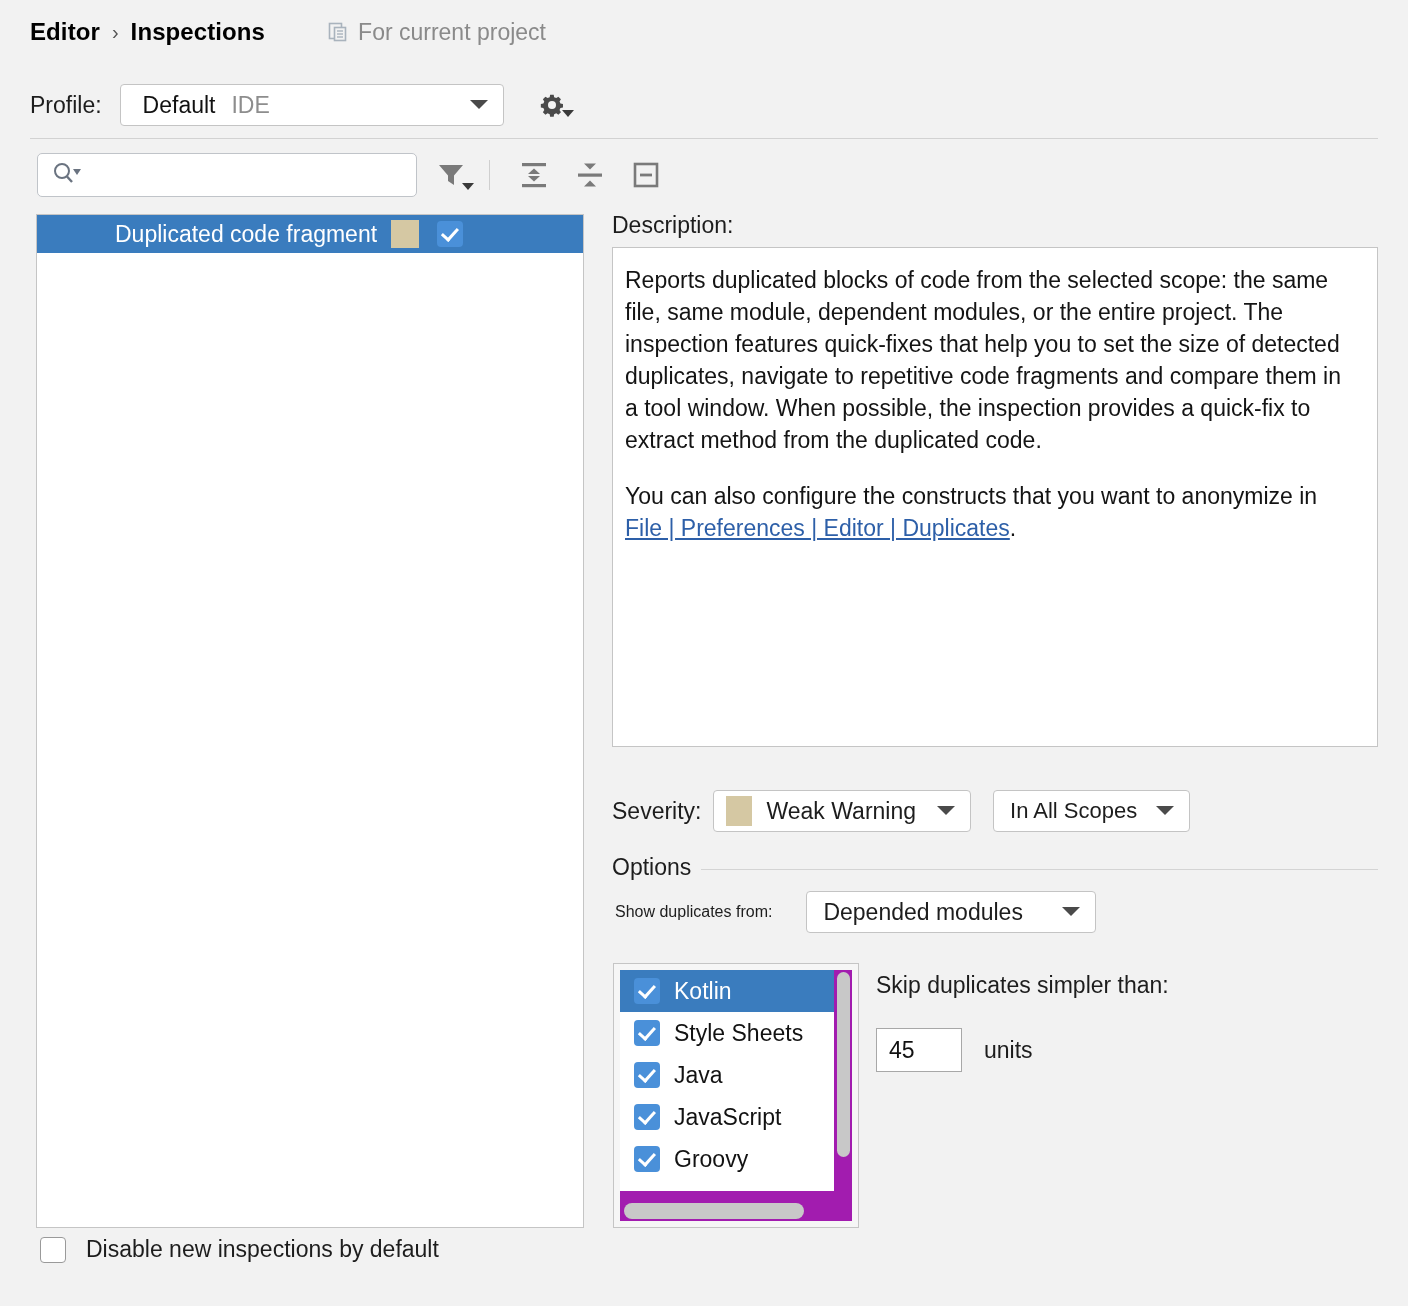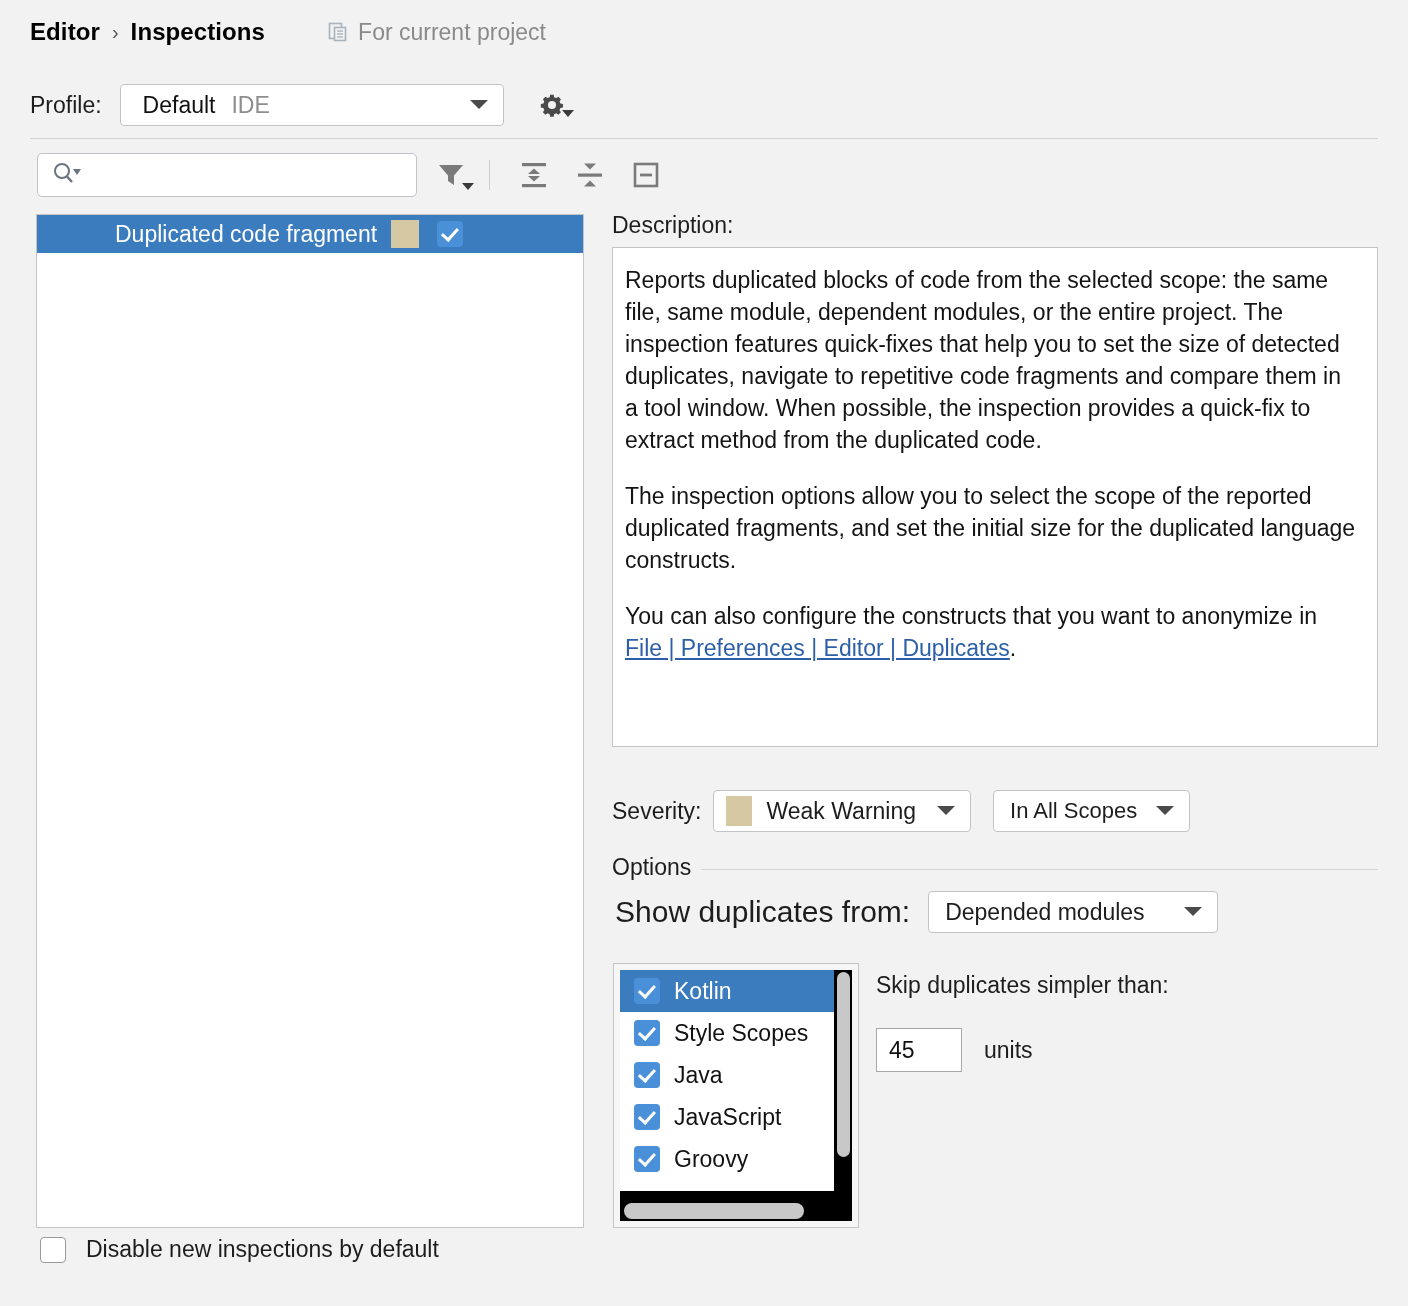--- a/index.html
+++ b/index.html
@@ -318,21 +318,21 @@
     height: 1px;
     background: #d4d4d4;
   }
   .dup-from-row {
     position: absolute;
     left: 615px;
     top: 891px;
     display: flex;
     align-items: center;
   }
-  .dup-from-row .lbl { font-size: 30px; margin-right: 18px; }
+  .dup-from-row .lbl { font-size: 16px; margin-right: 34px; }
   #dupfrom-combo {
     width: 290px;
     height: 42px;
     padding-left: 16px;
   }
   #dupfrom-combo .val { font-size: 23px; }
 
   
   .lang-panel {
     position: absolute;
@@ -342,21 +342,21 @@
     height: 265px;
     background: #f6f6f6;
     border: 1px solid #c5c5c5;
     box-sizing: border-box;
     padding: 6px;
   }
   .lang-inner {
     position: relative;
     width: 100%;
     height: 100%;
-    background: #000000;
+    background: #a21caf;
     box-sizing: border-box;
   }
   .lang-list {
     position: absolute;
     left: 0; top: 0;
     right: 18px;
     bottom: 30px;
     background: #fff;
     overflow: hidden;
   }
@@ -539,21 +539,20 @@
 </div>
 
 <div class="bottom-check">
   <span class="cb-empty"></span>
   <span class="txt">Disable new inspections by default</span>
 </div>
 
 <div class="desc-label">Description:</div>
 <div class="desc-box">
   <p>Reports duplicated blocks of code from the selected scope: the same file, same module, dependent modules, or the entire project. The inspection features quick-fixes that help you to set the size of detected duplicates, navigate to repetitive code fragments and compare them in a tool window. When possible, the inspection provides a quick-fix to extract method from the duplicated code.</p>
-  <p>The inspection options allow you to select the scope of the reported duplicated fragments, and set the initial size for the duplicated language constructs.</p>
   <p><span>You can also configure the constructs that you want to anonymize in </span><a href="#">File | Preferences | Editor | Duplicates</a><span>.</span></p>
 </div>
 
 <div class="severity-row">
   <span class="severity-label">Severity:</span>
   <div class="combo" id="severity-combo">
     <span class="sev-swatch"></span>
     <span class="val">Weak Warning</span>
     <span class="arrow">
       <svg width="20" height="12" viewBox="0 0 20 12">
@@ -588,21 +587,21 @@
 
 <div class="lang-panel">
   <div class="lang-inner">
     <div class="lang-list">
       <div class="lang-item selected">
         <span class="cb checked"></span>
         <span class="name">Kotlin</span>
       </div>
       <div class="lang-item">
         <span class="cb checked"></span>
-        <span class="name">Style Scopes</span>
+        <span class="name">Style Sheets</span>
       </div>
       <div class="lang-item">
         <span class="cb checked"></span>
         <span class="name">Java</span>
       </div>
       <div class="lang-item">
         <span class="cb checked"></span>
         <span class="name">JavaScript</span>
       </div>
       <div class="lang-item">

